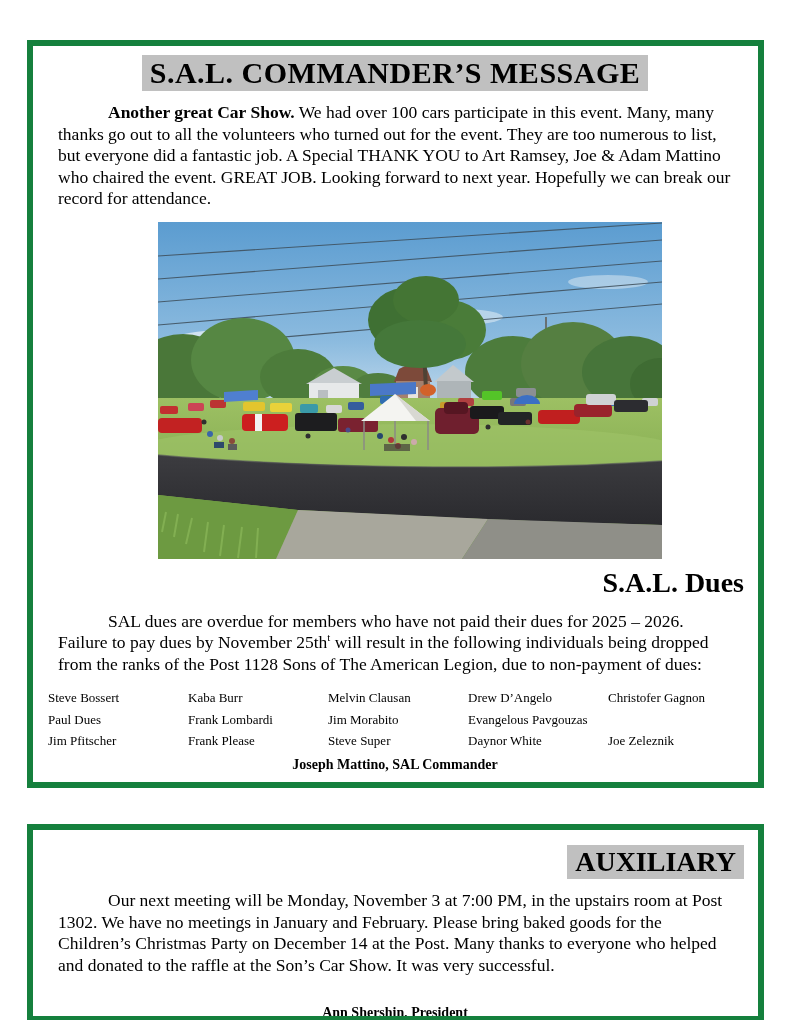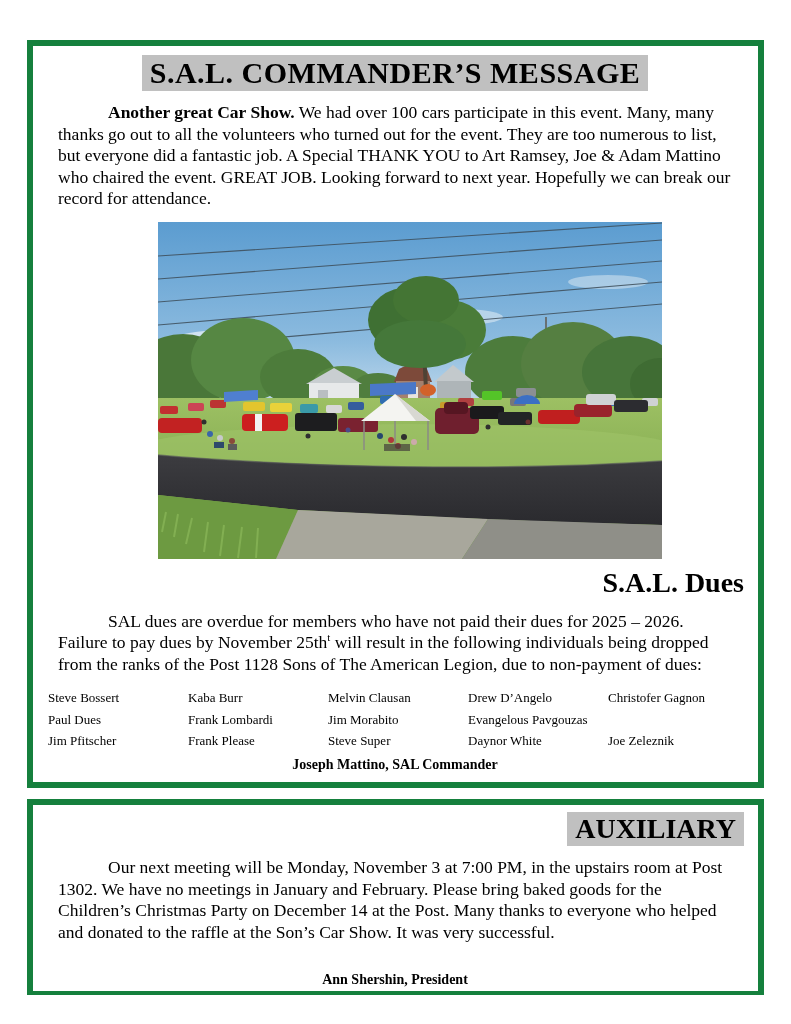--- a/index.html
+++ b/index.html
@@ -6,21 +6,21 @@
   body{
     width:791px;height:1024px;position:relative;
     font-family:"Liberation Serif","DejaVu Serif",serif;color:#000;
     overflow:hidden;
   }
   .box{
     position:absolute;left:27px;width:737px;box-sizing:border-box;
     border:6px solid #15803d;background:#fff;overflow:hidden;
   }
   #sal-box{top:40px;height:748px;padding:4px 14px 0 13px;}
-  #aux-box{top:799px;height:196px;padding:4px 14px 0 13px;border-bottom-width:4px;}
+  #aux-box{top:824px;height:196px;padding:12px 14px 0 13px;border-bottom-width:4px;}
   .main-heading{
     text-align:center;margin:6px 0 10px 0;font-size:30px;font-weight:bold;
     letter-spacing:0.5px;
   }
   .sub-heading{
     text-align:right;margin:8px 0 2px 0;font-size:28px;font-weight:bold;
   }
   .hl{background:#c0c0c0;padding:1px 8px 2px 8px;}
   p.para{
     margin:12px;font-size:17.5px;line-height:21.5px;text-indent:50px;

